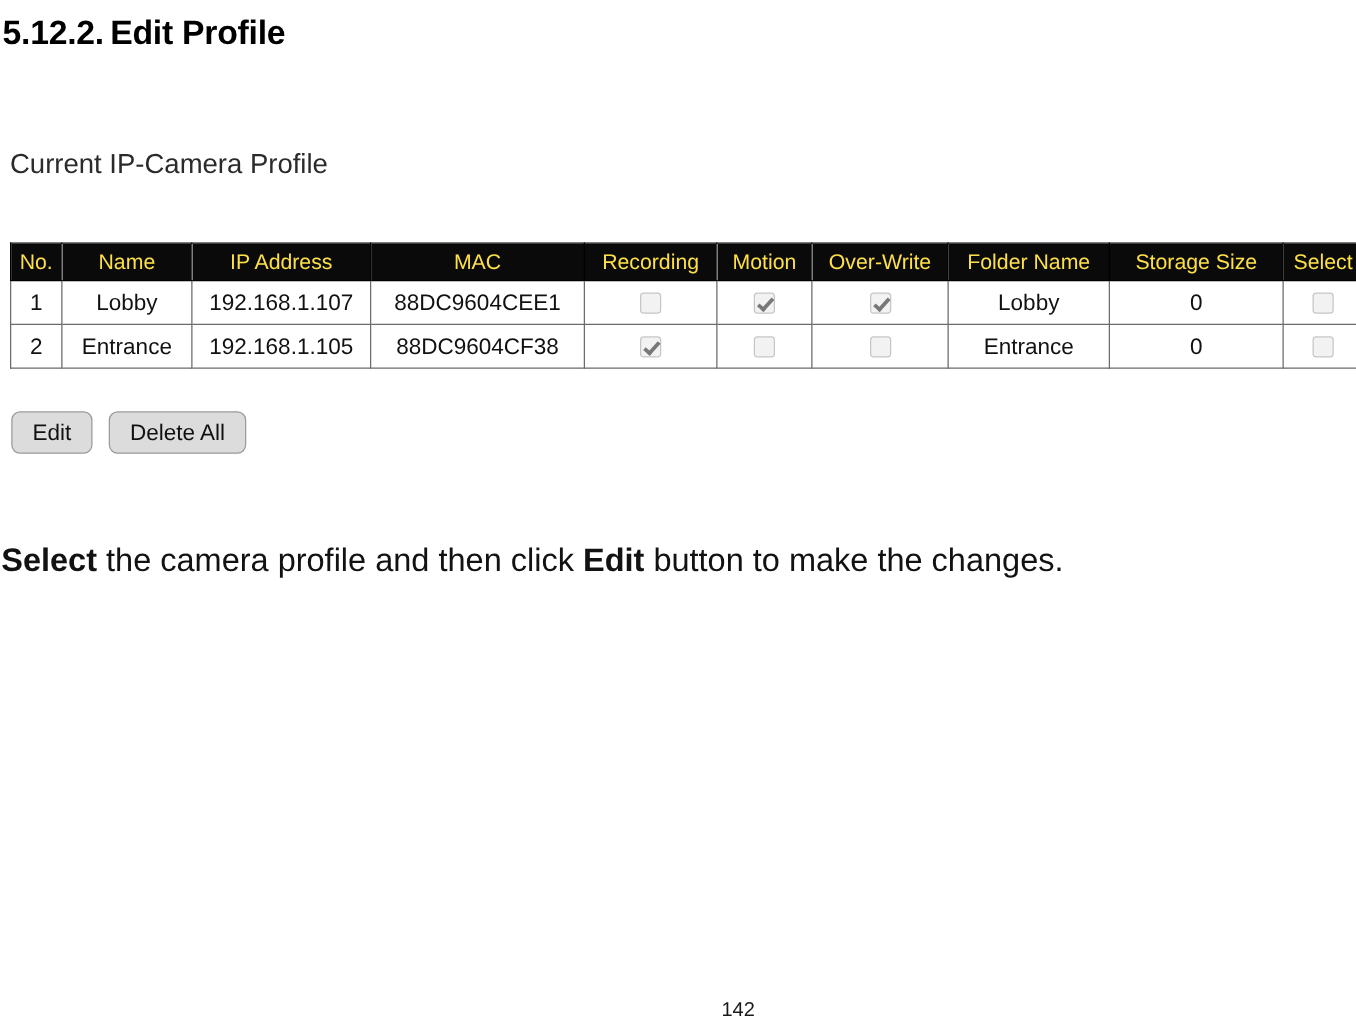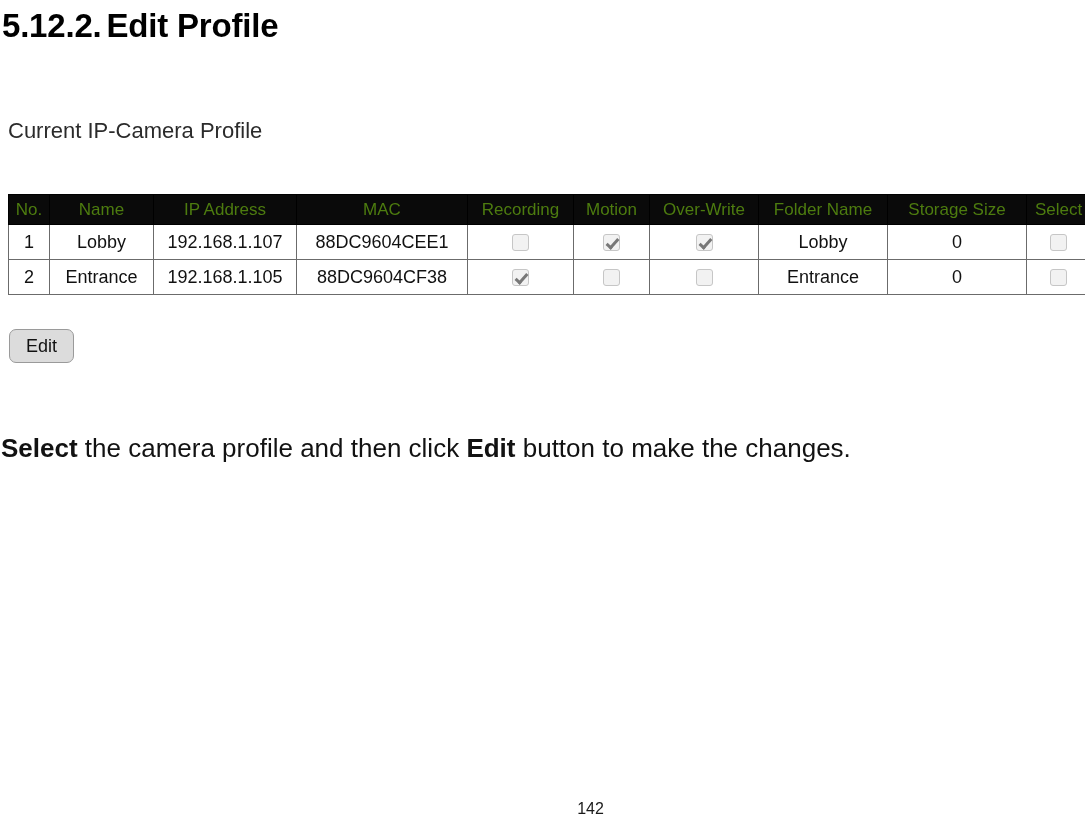--- a/index.html
+++ b/index.html
@@ -14,21 +14,21 @@
     font-family: "Liberation Sans", sans-serif;
     color: #000000;
     overflow: hidden;
   }
 
   
   .page-heading {
     position: absolute;
     left: 2px;
     top: 6px;
-    font-size: 33px;
+    font-size: 27px;
     font-weight: bold;
     letter-spacing: -0.2px;
     line-height: 40px;
     white-space: nowrap;
     color: #000000;
     text-align: right;
   }
   .page-heading .num {
     margin-right: 5px;
   }
@@ -63,21 +63,21 @@
     border: 1px solid #6b6b6b;
     text-align: center;
     vertical-align: middle;
     padding: 0;
     height: 31px;
     white-space: nowrap;
     overflow: hidden;
   }
   table.profile-table thead th {
     background: #0a0a0a;
-    color: #4d7c0f;
+    color: #fde047;
     font-weight: normal;
     height: 29px;
     font-size: 17px;
     border: 1px solid #000000;
   }
   table.profile-table tbody td {
     background: #ffffff;
     color: #111111;
     height: 34px;
     font-size: 18px;
@@ -216,17 +216,18 @@
         <td class="col-folder">Entrance</td>
         <td class="col-storage">0</td>
         <td class="col-select"><span class="cbx"></span></td>
       </tr>
     </tbody>
   </table>
 </div>
 
 <div class="button-row">
   <button class="btn">Edit</button>
+  <button class="btn">Delete All</button>
 </div>
 
 <div class="body-note"><b>Select</b><span> the camera profile and then click </span><b>Edit</b><span> button to make the changes.</span></div>
 
 <div class="page-footer">142</div>
 
 </body></html>

